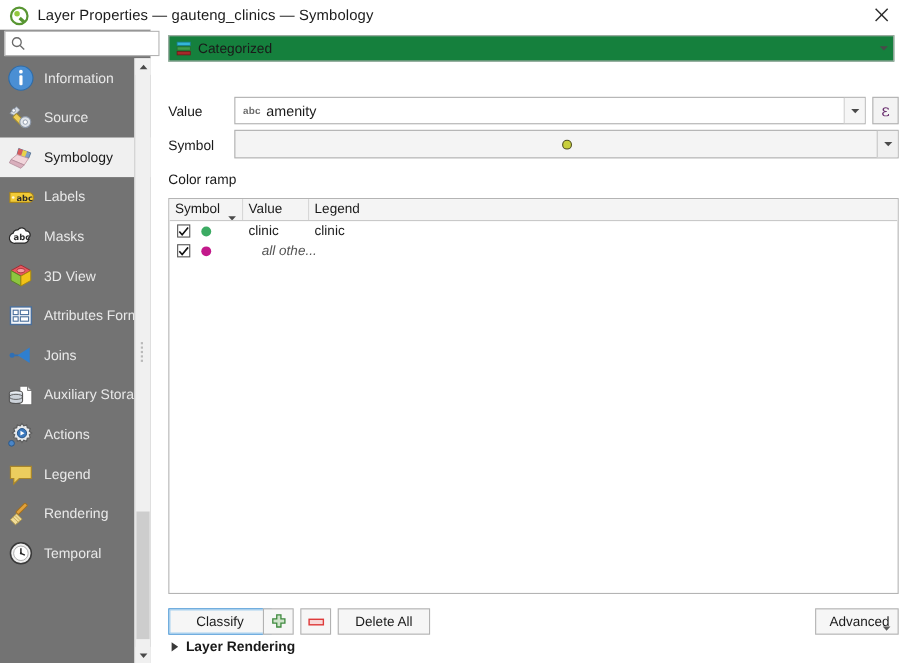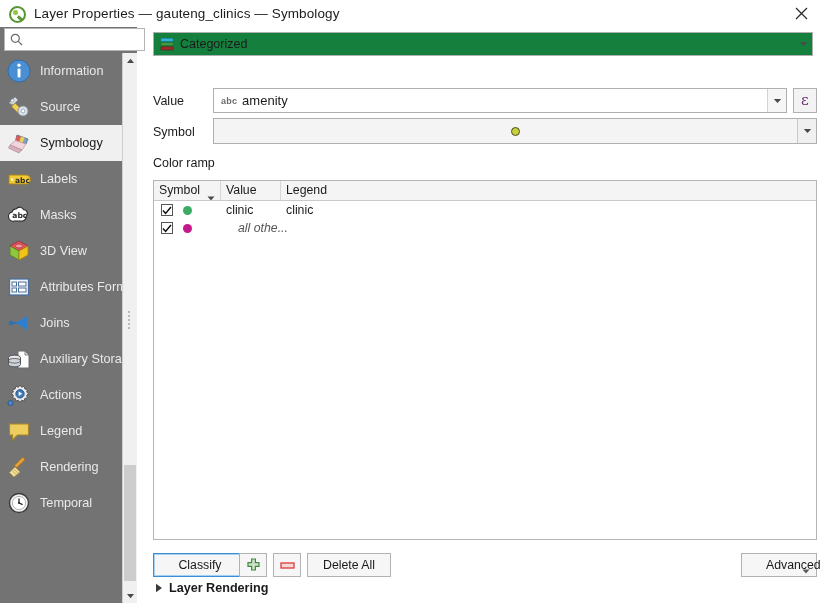--- a/index.html
+++ b/index.html
@@ -391,21 +391,21 @@
     outline: 1px solid #a7d1f0;
     outline-offset: -2px;
   }
   #classify-btn { left: 16px; top: 526px; width: 94px; height: 24px; }
   #add-btn { left: 102px; top: 526px; width: 28px; height: 24px; }
   #remove-btn { left: 136px; top: 526px; width: 28px; height: 24px; }
   #delete-all-btn { left: 170px; top: 526px; width: 84px; height: 24px; }
   #advanced-btn {
     left: 604px; top: 526px; width: 76px; height: 24px;
     justify-content: flex-start;
-    padding-left: 24px;
+    padding-left: 12px;
   }
   #advanced-btn .arrow-box {
     position: absolute;
     right: 6px; top: 9px;
   }
 
   #layer-rendering {
     position: absolute;
     left: 18px; top: 554px;
     display: flex;

